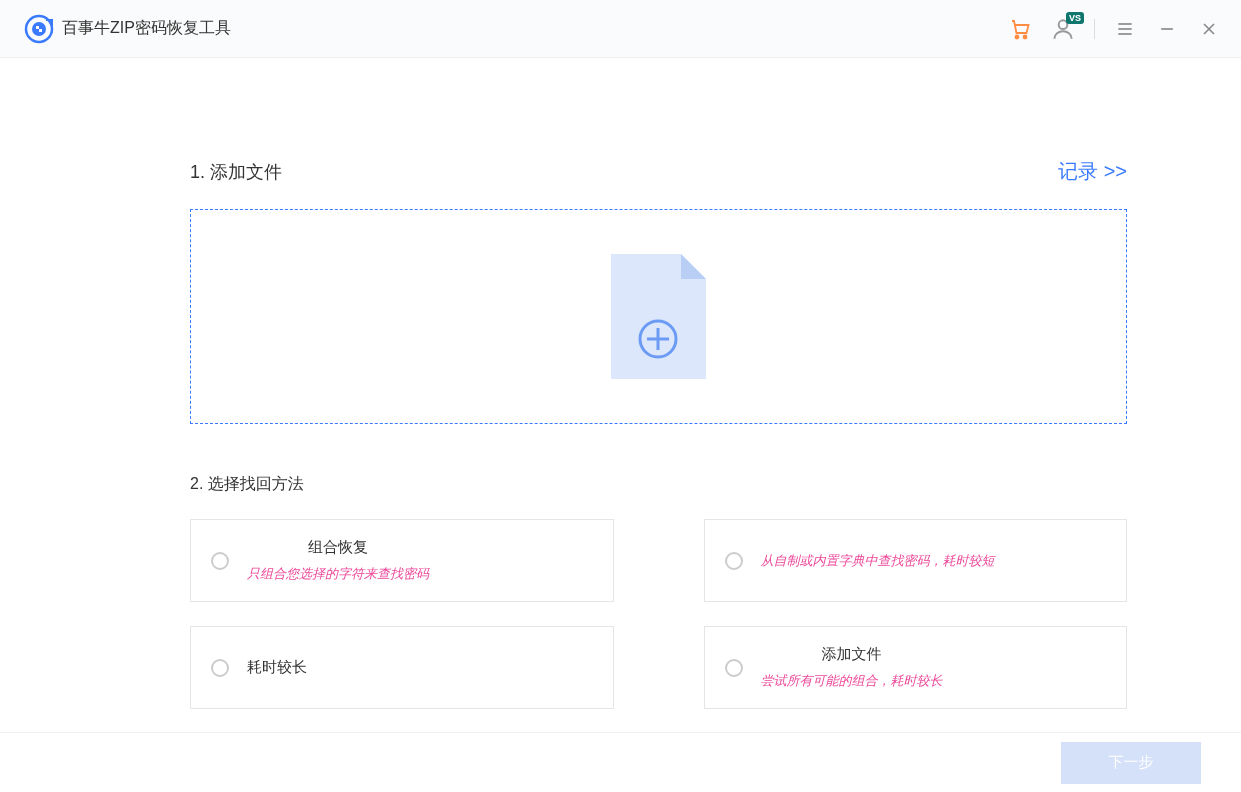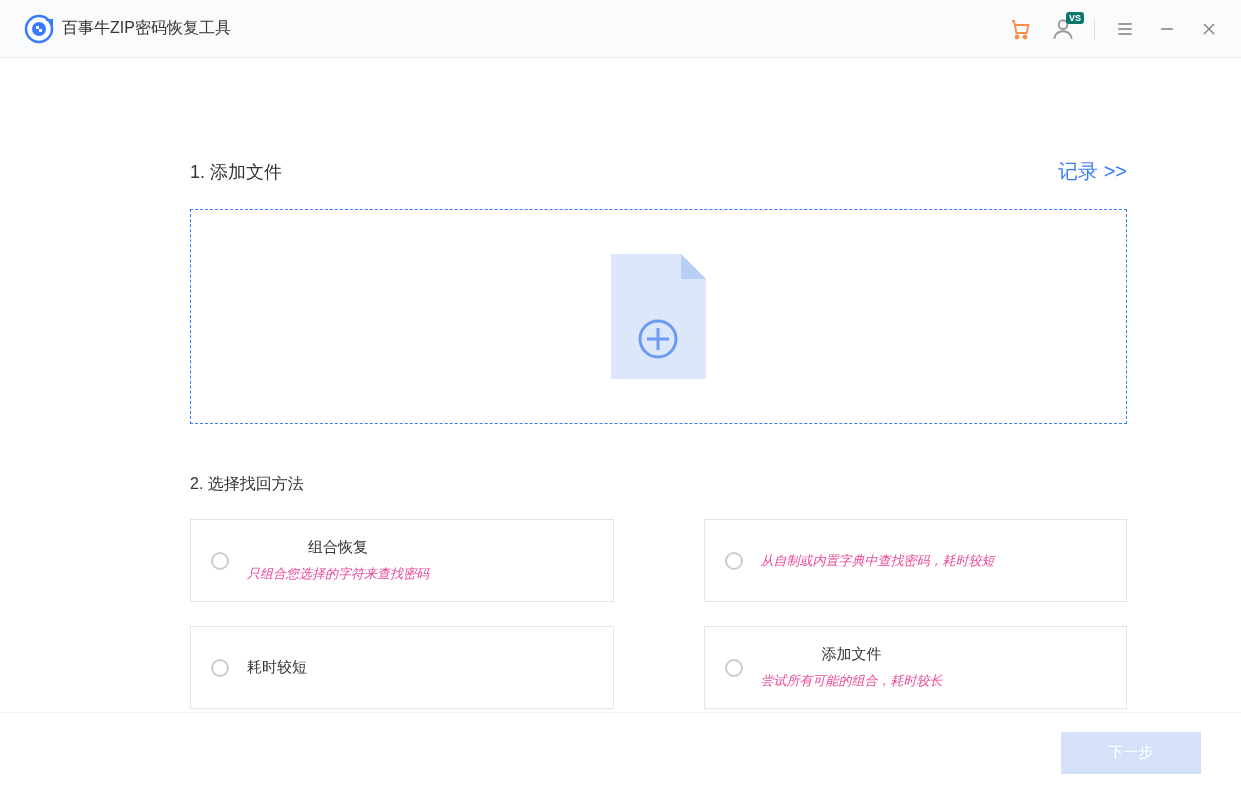--- a/index.html
+++ b/index.html
@@ -154,21 +154,21 @@
       font-size: 13px;
       color: #ec4899;
       font-style: italic;
     }
     
     .footer {
       position: absolute;
       bottom: 0;
       left: 0;
       right: 0;
-      height: 80px;
+      height: 60px;
       display: flex;
       justify-content: flex-end;
       align-items: center;
       padding-right: 40px;
       border-top: 1px solid #f0f0f0;
     }
     
     .next-button {
       background: #d5e1f9;
       color: #ffffff;
@@ -285,21 +285,21 @@
     <div class="method-card">
       <div class="radio-circle"></div>
       <div class="method-text">
         <div class="method-desc">从自制或内置字典中查找密码，耗时较短</div>
       </div>
     </div>
 
     <div class="method-card">
       <div class="radio-circle"></div>
       <div class="method-text">
-        <div class="method-title">耗时较短</div>
+        <div class="method-title">耗时较长</div>
       </div>
     </div>
 
     <div class="method-card">
       <div class="radio-circle"></div>
       <div class="method-text">
         <div class="method-title">添加文件</div>
         <div class="method-desc">尝试所有可能的组合，耗时较长</div>
       </div>
     </div>

